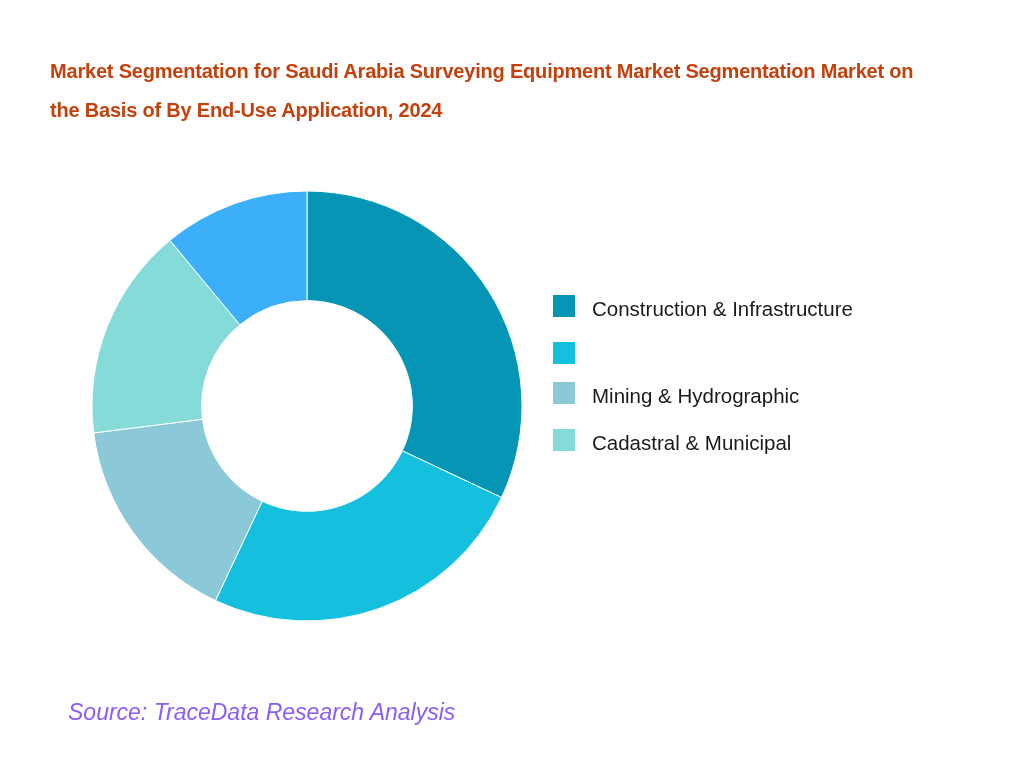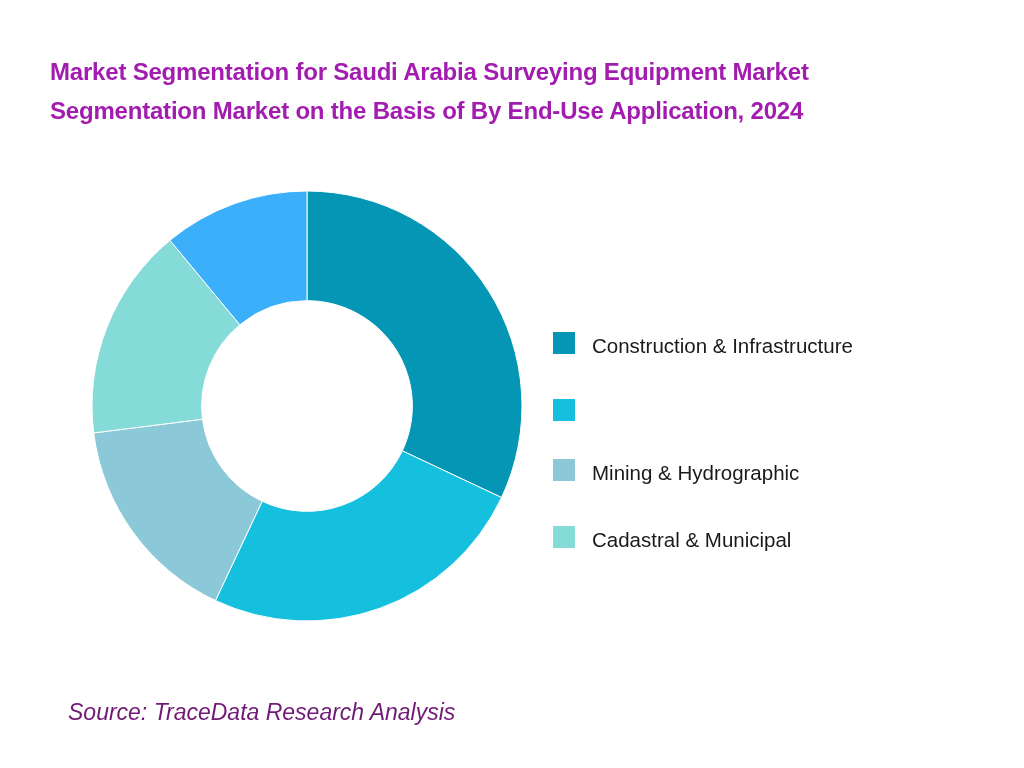--- a/index.html
+++ b/index.html
@@ -21,24 +21,24 @@
     inset: 0;
     background: #ffffff;
   }
 
   
   #chart-title {
     position: absolute;
     left: 50px;
     top: 52px;
     width: 880px;
-    font-size: 24px;
+    font-size: 20px;
     font-weight: bold;
     line-height: 39px;
-    color: #a21caf;
+    color: #c2410c;
     letter-spacing: -0.2px;
     font-family: "Liberation Sans", sans-serif;
     white-space: pre-line;
   }
 
   
   #donut-wrap {
     position: absolute;
     left: 92px;
     top: 191px;
@@ -55,21 +55,20 @@
   #chart-legend {
     position: absolute;
     left: 553px;
     top: 294px;
     width: 400px;
   }
   .legend-item {
     display: flex;
     align-items: flex-start;
     margin-bottom: 17px;
-    margin-top: 37px;
   }
   .legend-swatch {
     width: 22px;
     height: 22px;
     flex: 0 0 22px;
     margin-top: 1px;
   }
   .legend-label {
     margin-left: 17px;
     font-size: 20.5px;
@@ -79,21 +78,21 @@
     max-width: 340px;
   }
 
   
   #chart-source {
     position: absolute;
     left: 68px;
     top: 699px;
     font-size: 23px;
     font-style: italic;
-    color: #701a75;
+    color: #8b5cf6;
     font-family: "Liberation Sans", sans-serif;
   }
 </style>
 </head>
 <body>
 
 <div id="chart-page">
 
   <div id="chart-title">Market Segmentation for Saudi Arabia Surveying Equipment Market Segmentation Market on the Basis of By End-Use Application, 2024</div>
 

